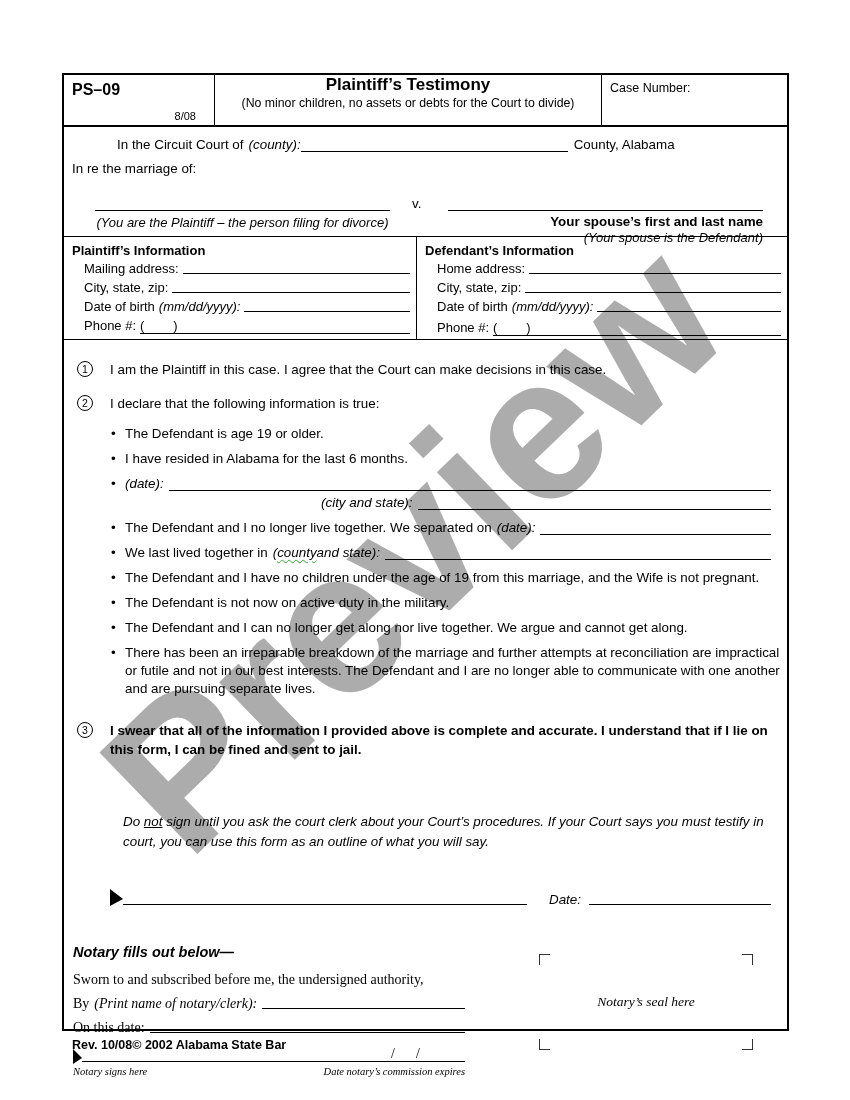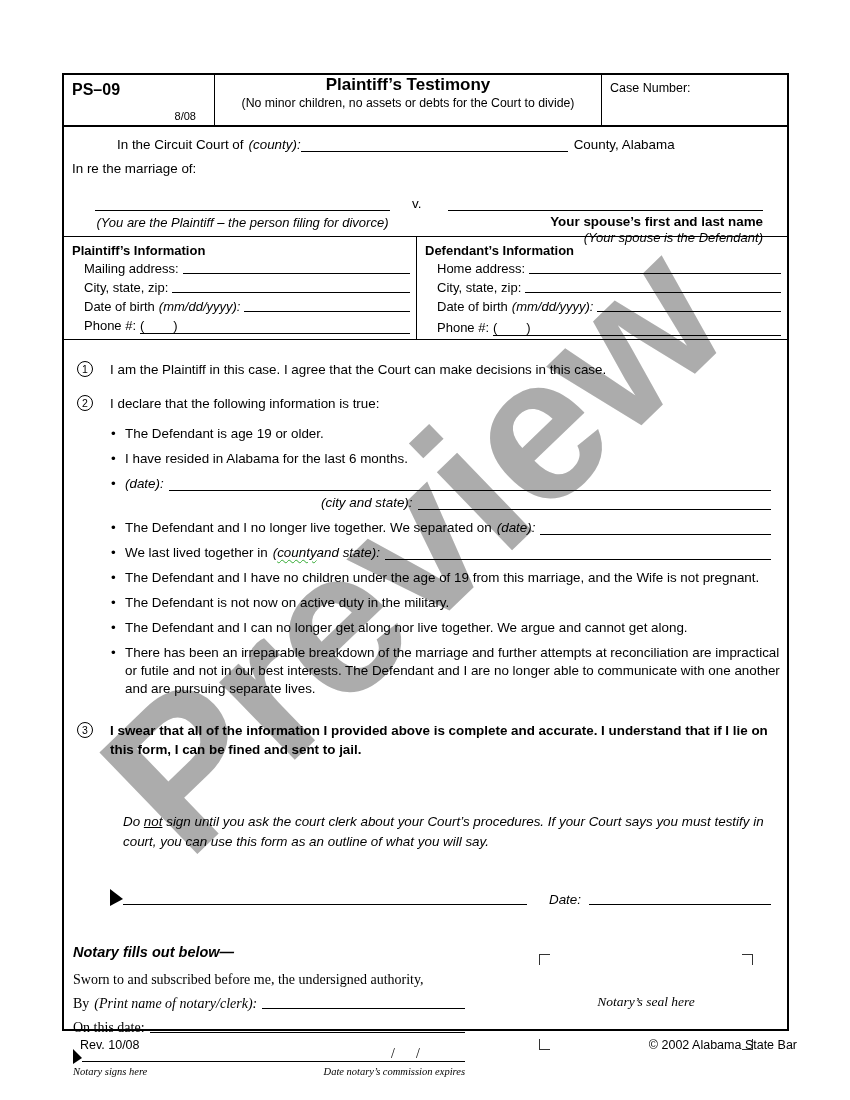--- a/index.html
+++ b/index.html
@@ -92,21 +92,21 @@
   .nlabels { display:flex; justify-content:space-between; font-style:italic; font-size:10.5px; margin-top:2px; }
   .seal { position:absolute; left:462px; top:10px; width:214px; height:96px; }
   .seal .lblc { width:100%; height:100%; display:flex; align-items:center; justify-content:center;
     font-family:"Liberation Serif", serif; font-style:italic; font-size:13.5px; }
   .corner { position:absolute; width:11px; height:11px; }
   .c-tl { left:0; top:0; border-left:1px solid #333; border-top:1px solid #333; }
   .c-tr { right:0; top:0; border-right:1px solid #333; border-top:1px solid #333; }
   .c-bl { left:0; bottom:0; border-left:1px solid #333; border-bottom:1px solid #333; }
   .c-br { right:0; bottom:0; border-right:1px solid #333; border-bottom:1px solid #333; }
   
-  .footer { position:absolute; left:80px; top:1038px; width:717px; display:flex; justify-content:space-between; font-size:12.5px; z-index:1; }
+  .footer { position:absolute; left:72px; top:1038px; width:717px; display:flex; justify-content:flex-start; font-size:12.5px; z-index:1;font-weight:bold; }
 </style>
 </head>
 <body>
 
 <div class="page">
 
   <div class="watermark">Preview</div>
 
   <div class="form">
 

